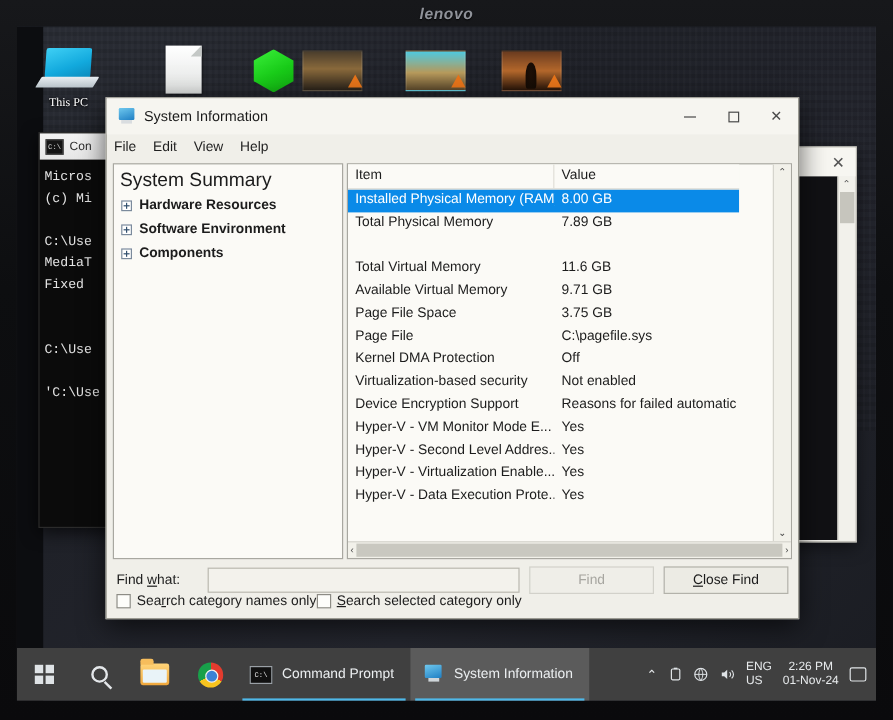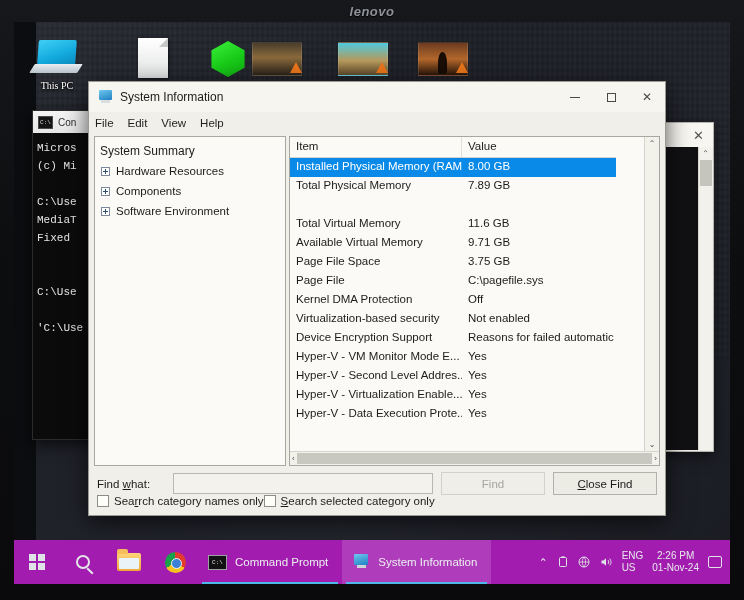--- a/index.html
+++ b/index.html
@@ -247,34 +247,34 @@
     padding: 4px 0 0 0;
     font-size: 11.5px;
     flex: none;
     overflow: hidden;
   }
   .tree-row {
     display: flex; align-items: center;
     height: 20px; padding-left: 5px;
     white-space: nowrap;
   }
-  .tree-row.child { padding-left: 6px; }
+  .tree-row.child { padding-left: 6px; font-weight: bold; }
   .expander {
     width: 9px; height: 9px;
     border: 1px solid #7b8a9c;
     background: #fff;
     margin-right: 6px;
     position: relative; flex: none;
   }
   .expander:before, .expander:after {
     content: ""; position: absolute; background: #32506e;
   }
   .expander:before { left: 1px; top: 3px; width: 5px; height: 1px; }
   .expander:after  { left: 3px; top: 1px; width: 1px; height: 5px; }
-  .tree-row.root { padding-left: 5px; font-size: 12px; }
+  .tree-row.root { padding-left: 5px; font-size: 16px; }
 
   
   #si-list-wrap {
     flex: 1;
     display: flex; flex-direction: column;
     border: 1px solid #a8a7a0;
     background: #fbfaf6;
     min-width: 0;
   }
   #si-list-inner { flex: 1; display: flex; min-height: 0; gap: 28px; }
@@ -355,21 +355,21 @@
     background: #fdfdfa;
     flex: none;
   }
   #chk-left { width: 278px; }
   .u { text-decoration: underline; }
 
   
   #taskbar {
     position: absolute; left: 0; right: 0; bottom: 0;
     height: 44px;
-    background: #a21caf;
+    background: #404040;
     display: flex; align-items: center;
   }
   .tb-icon {
     width: 46px; height: 44px;
     display: flex; align-items: center; justify-content: center;
     position: relative;
   }
   .win-logo { width: 17px; height: 17px; position: relative; }
   .win-logo span {
     position: absolute; width: 7.5px; height: 7.5px; background: #dfe3e6;
@@ -572,25 +572,25 @@
         <div id="si-tree">
           <div class="tree-row root">
             <span>System Summary</span>
           </div>
           <div class="tree-row child">
             <span class="expander"></span>
             <span>Hardware Resources</span>
           </div>
           <div class="tree-row child">
             <span class="expander"></span>
-            <span>Components</span>
+            <span>Software Environment</span>
           </div>
           <div class="tree-row child">
             <span class="expander"></span>
-            <span>Software Environment</span>
+            <span>Components</span>
           </div>
         </div>
 
         <div id="si-list-wrap">
           <div id="si-list-inner">
             <div id="si-cols">
               <div id="si-header">
                 <span class="col-item">Item</span>
                 <span class="col-value">Value</span>
               </div>

